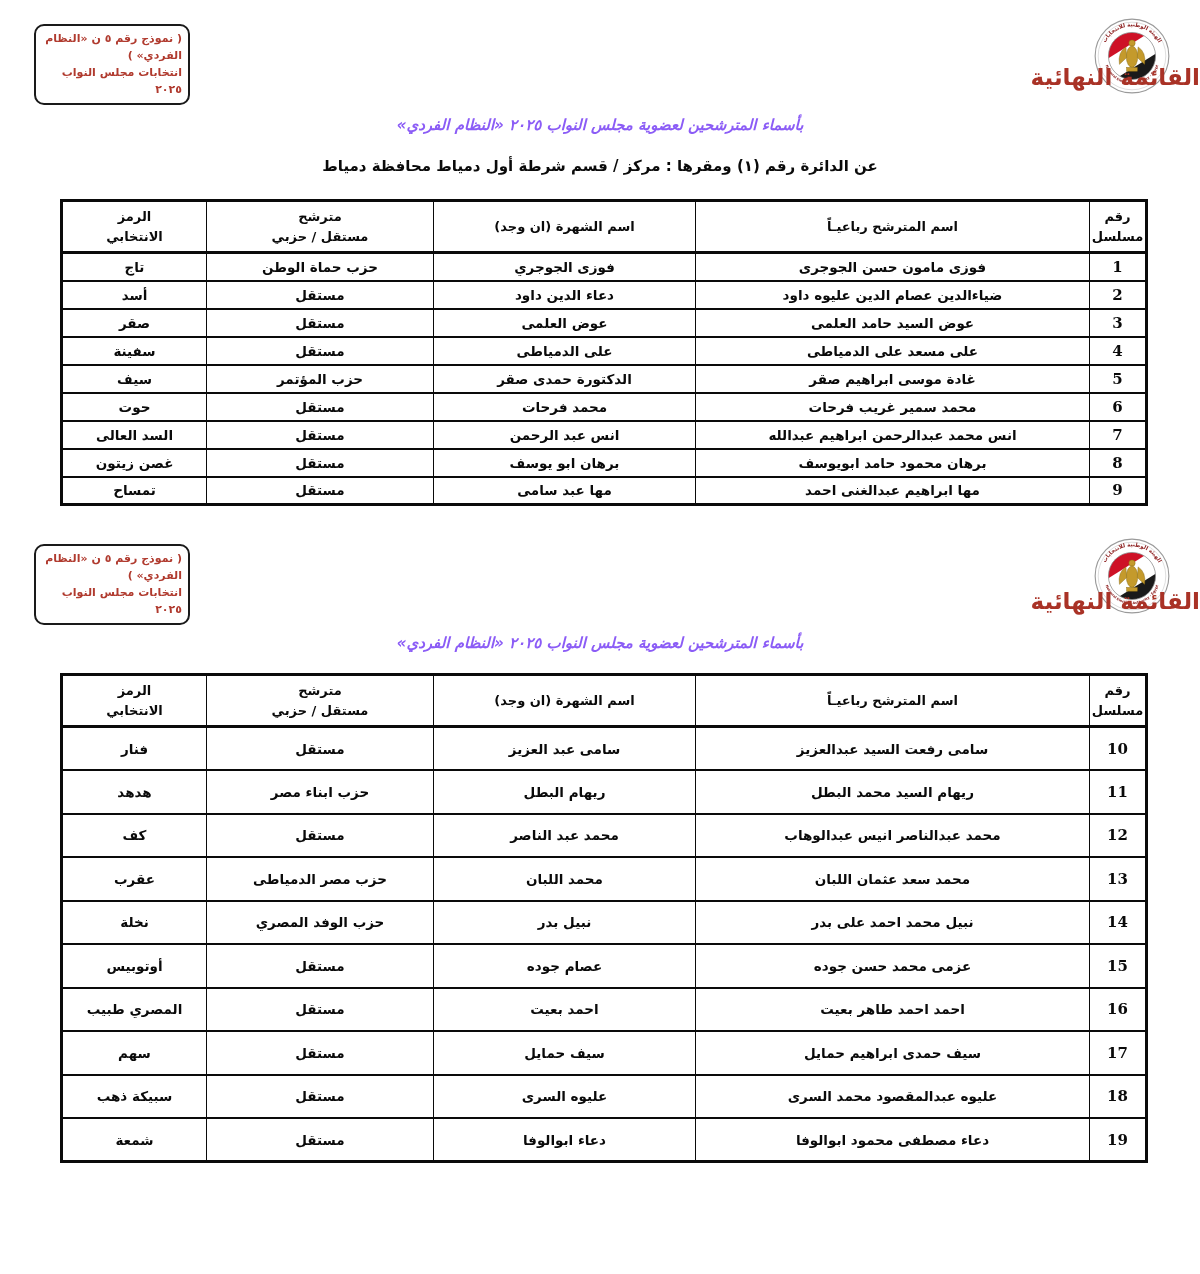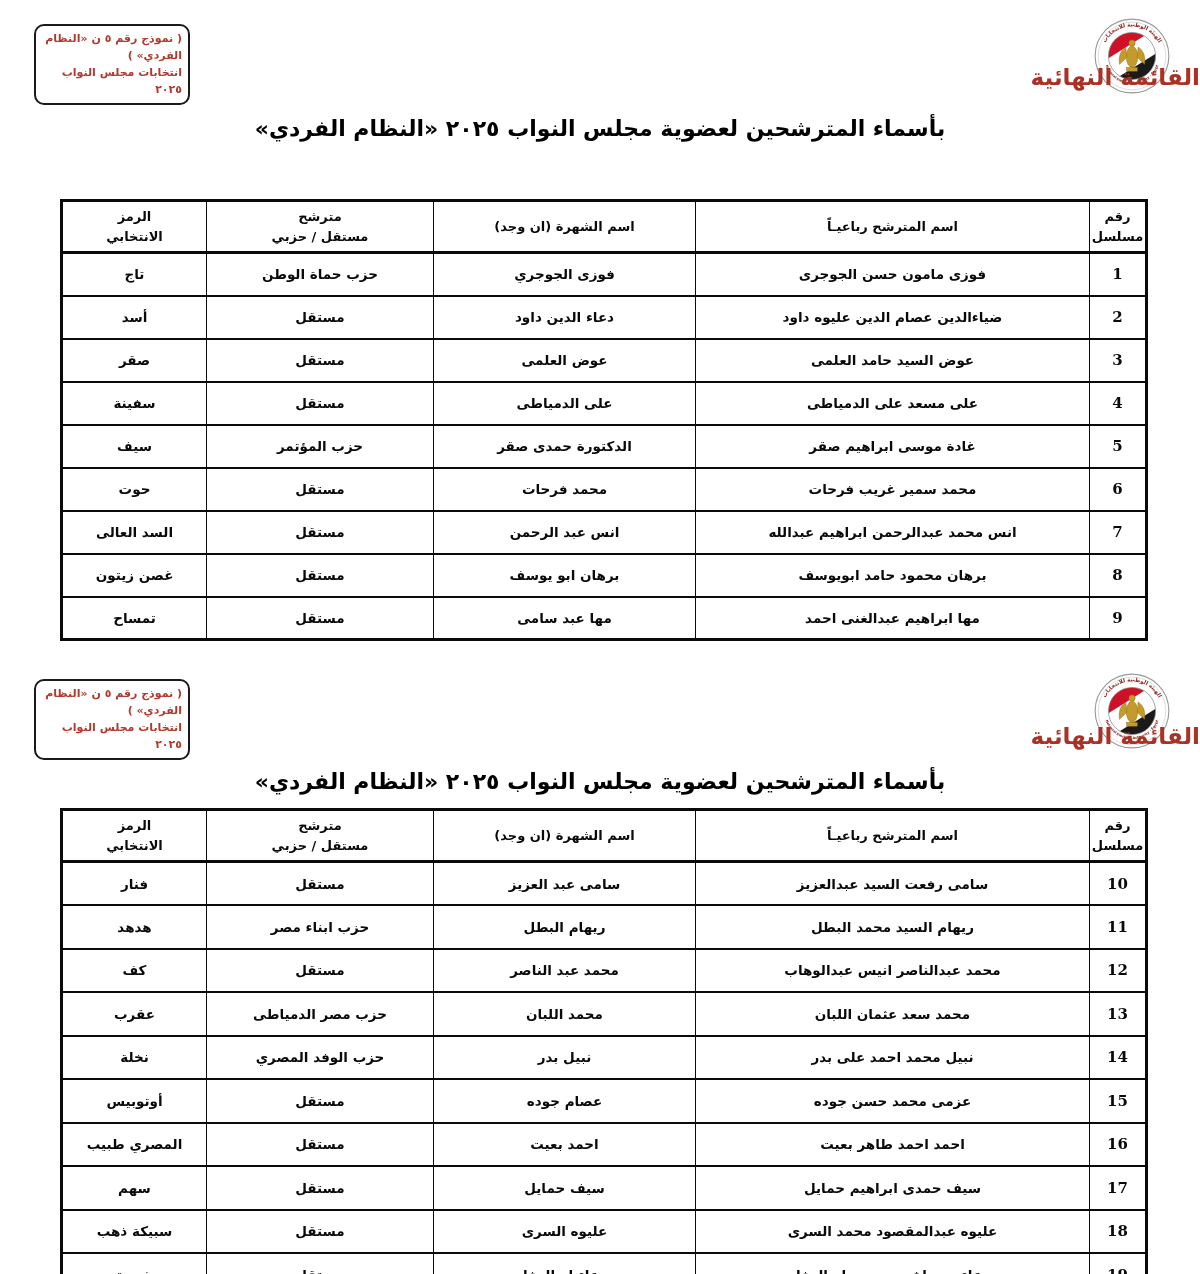--- a/index.html
+++ b/index.html
@@ -29,21 +29,21 @@
 
   .title {
     position:absolute; left:0; right:0; text-align:right;
     font-size:23px; font-weight:bold; color:#A93226; letter-spacing:0.5px;
   }
   .sec-head-1 .title { top:64px; }
   .sec-head-2 .title { top:82px; }
 
   .subtitle {
     position:absolute; left:0; right:0; text-align:center;
-    font-size:22px; font-weight:bold; color:#000000;
+    font-size:15px; font-weight:bold; color:#8b5cf6;font-style:italic;
   }
   .sec-head-1 .subtitle { top:116px; }
   .sec-head-2 .subtitle { top:128px; }
 
   .district {
     position:absolute; left:0; right:0; top:157px; text-align:center;
     font-size:15px; font-weight:bold; color:#0a0a0a;
   }
 
   table.cand-table {
@@ -53,21 +53,21 @@
   }
   .cand-table th, .cand-table td {
     border:solid #0a0a0a; border-width:2.5px 1.5px;
     text-align:center; vertical-align:middle;
     font-weight:bold; color:#0a0a0a; overflow:hidden;
   }
   .cand-table thead th {
     height:52px; font-size:13px; white-space:pre-line; line-height:1.5;
     border-bottom-width:3px;
   }
-  .t1 tbody td { height:43px; }
+  .t1 tbody td { height:28px; }
   .t2 tbody td { height:43.5px; }
   .cand-table td { font-size:13.5px; }
   td.c-serial { font-family:"DejaVu Serif", serif; font-size:15px; }
   col.w-serial { width:57px; }
   col.w-name   { width:394px; }
   col.w-fame   { width:262px; }
   col.w-party  { width:227px; }
   col.w-symbol { width:145px; }
 
   .seal-ring-text { font-size:7.2px; font-weight:bold; fill:#8B1A1A; }
@@ -114,20 +114,21 @@
           <textPath href="#arcT-a" startOffset="50%">الهيئة الوطنية للانتخابات</textPath>
         </text>
         <text class="seal-ring-text-en" text-anchor="middle">
           <textPath href="#arcB-a" startOffset="50%">National Election Authority - Egypt</textPath>
         </text>
       </svg>
     </div>
 
     <div class="title">القائمة النهائية</div>
     <div class="subtitle">بأسماء المترشحين لعضوية مجلس النواب ٢٠٢٥ «النظام الفردي»</div>
+    <div class="district">عن الدائرة رقم (١)   ومقرها : مركز / قسم شرطة  أول دمياط   محافظة  دمياط</div>
   </div>
 
   <table class="cand-table t1">
     <colgroup>
       <col class="w-serial">
         <col class="w-name">
         <col class="w-fame">
         <col class="w-party">
         <col class="w-symbol">
     </colgroup>

